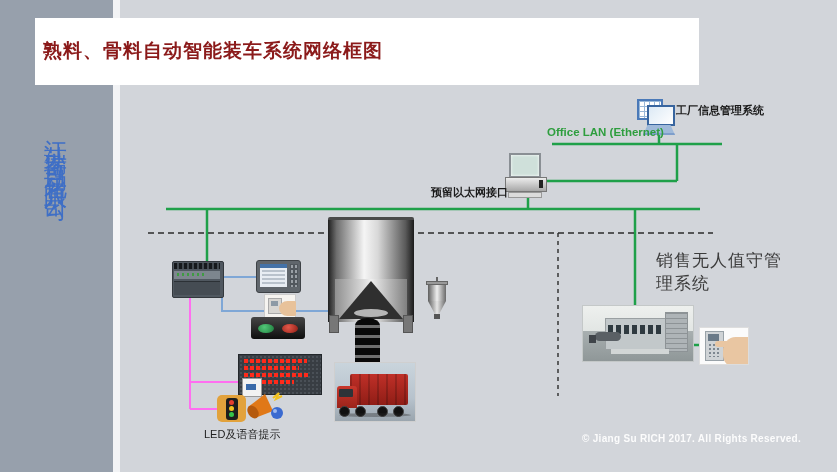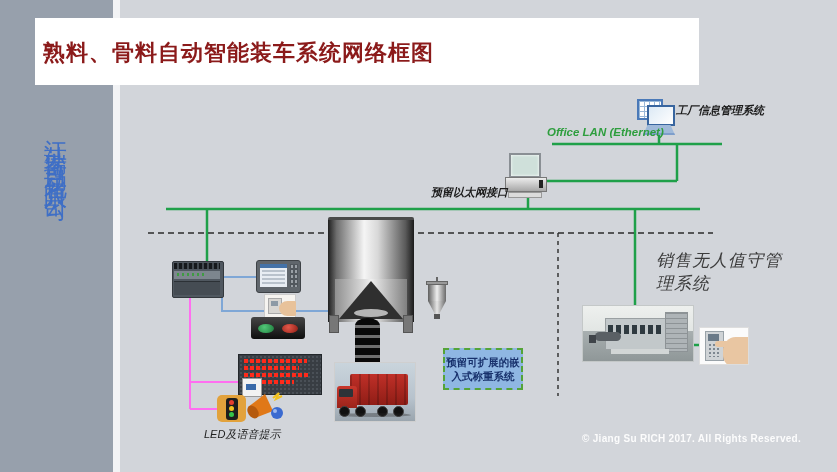--- a/index.html
+++ b/index.html
@@ -4,27 +4,27 @@
 <style>
   html,body{margin:0;padding:0;background:#b9bcc2;}
   #slide{position:relative;width:837px;height:472px;background:#D2D5DA;overflow:hidden;
          font-family:"Liberation Sans",sans-serif;}
   
   .sidebar{position:absolute;left:0;top:0;width:113px;height:472px;background:#97A0AC;}
   .side-gap{position:absolute;left:113px;top:0;width:7px;height:472px;background:#F2F3F5;}
   .company-vert{position:absolute;left:40px;top:122px;writing-mode:vertical-rl;text-orientation:upright;
       color:#3F6FC6;font-size:23px;letter-spacing:6px;font-family:"Liberation Serif",serif;font-weight:500;}
   .banner{position:absolute;left:35px;top:18px;width:664px;height:67px;background:#FFFFFF;}
-  .title{position:absolute;left:8px;top:20px;font-size:22px;font-weight:bold;color:#8B1A1A;letter-spacing:1px;}
+  .title{position:absolute;left:8px;top:20px;font-size:19px;font-weight:bold;color:#8B1A1A;letter-spacing:1px;}
   .logo-box{position:absolute;left:703px;top:18px;width:110px;height:67px;background:#FFFFFF;}
   .copyright{position:absolute;left:582px;top:433px;font-size:10px;font-weight:bold;color:rgba(255,255,255,0.92);letter-spacing:.3px;}
   
   .wires{position:absolute;left:0;top:0;z-index:1;}
   
-  .lbl{position:absolute;z-index:3;color:#1b1b1b;font-style:italic;}
+  .lbl{position:absolute;z-index:3;color:#1b1b1b;}
   .lbl-factory{left:676px;top:103px;font-size:11px;font-weight:bold;}
   .lbl-officelan{left:547px;top:126px;font-size:11.5px;font-weight:bold;color:#2E9E3E;}
   .lbl-ethernet{left:431px;top:185px;font-size:11px;font-weight:bold;}
   .lbl-unattended{left:656px;top:250px;width:134px;font-size:17px;color:#3c3c3c;line-height:1.35;
       font-family:"Liberation Serif",serif;letter-spacing:1px;}
   .lbl-ledvoice{left:204px;top:427px;font-size:11px;color:#222;}
   .weigh-box{position:absolute;left:443px;top:348px;width:80px;height:42px;background:#8FB7E3;
       border:2px dashed #54A437;box-sizing:border-box;display:flex;align-items:center;justify-content:center;
       text-align:center;font-weight:bold;font-size:10.5px;color:#17306B;line-height:1.35;z-index:3;padding:1px;}
   
@@ -311,16 +311,15 @@
     <div class="cr-hand">
       <div class="cr-finger"></div>
     </div>
   </div>
 
   <div class="lbl lbl-factory">工厂信息管理系统</div>
   <div class="lbl lbl-officelan">Office LAN (Ethernet)</div>
   <div class="lbl lbl-ethernet">预留以太网接口</div>
   <div class="lbl lbl-unattended">销售无人值守管理系统</div>
   <div class="lbl lbl-ledvoice">LED及语音提示</div>
-  <div class="weigh-box">预留可扩展的嵌入式称重系统</div>
 
   <div class="copyright">© Jiang Su RICH  2017. All Rights Reserved.</div>
 </div>
 
 </body></html>

